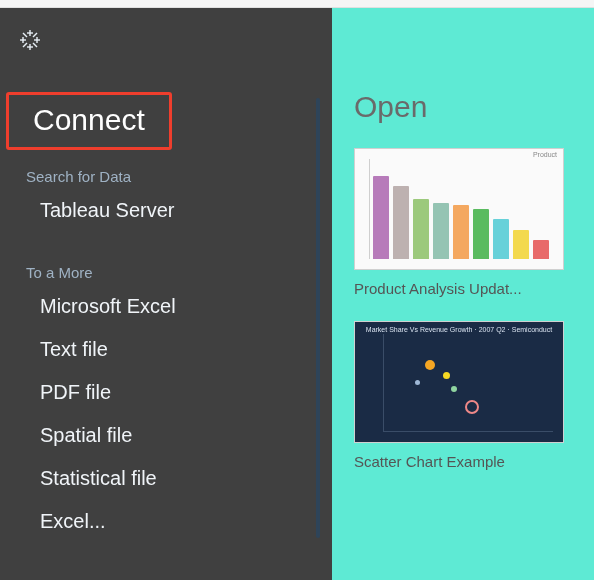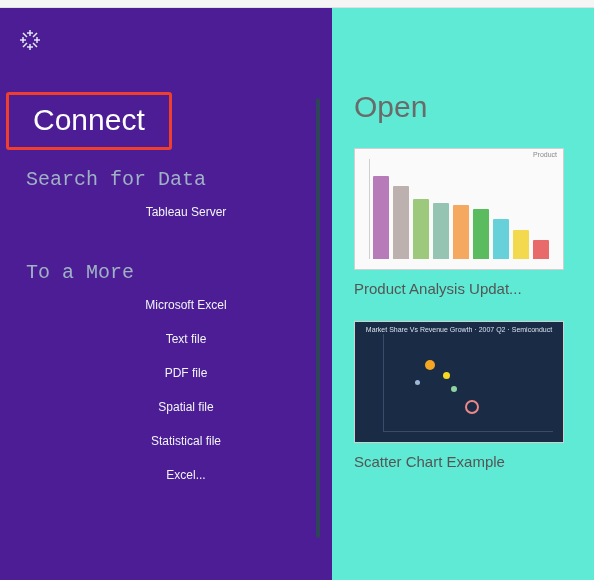--- a/index.html
+++ b/index.html
@@ -16,21 +16,21 @@
       background: #f5f5f5;
       border-bottom: 1px solid #e0e0e0;
     }
     .main {
       display: flex;
       flex: 1;
       min-height: 0;
     }
     .sidebar {
       width: 332px;
-      background: #4c1d95;
+      background: #404040;
       color: #fff;
       position: relative;
       padding-top: 12px;
     }
     .logo-area {
       padding: 8px 18px 36px 18px;
     }
     .logo-icon {
       width: 24px;
       height: 24px;
@@ -49,31 +49,29 @@
       font-size: 30px;
       font-weight: 400;
       color: #ffffff;
       padding: 8px 24px 10px 24px;
       margin: 0 10px 8px 6px;
       border: 3px solid #ef3e2d;
       border-radius: 3px;
       width: fit-content;
     }
     .section-label {
-      font-size: 20px;
+      font-size: 15px;
       color: #9fb2c4;
       padding: 10px 26px 4px 26px;
-      font-family: Liberation Mono, monospace;
     }
     .connect-item {
-      font-size: 12px;
+      font-size: 20px;
       color: #f0f4f8;
       padding: 10px 0 10px 40px;
       cursor: pointer;
-      text-align: center;
     }
     .gap { height: 22px; }
     .content {
       flex: 1;
       background: #5eead4;
       padding: 0 12px 0 22px;
       overflow: hidden;
     }
     .open-heading {
       font-size: 30px;

